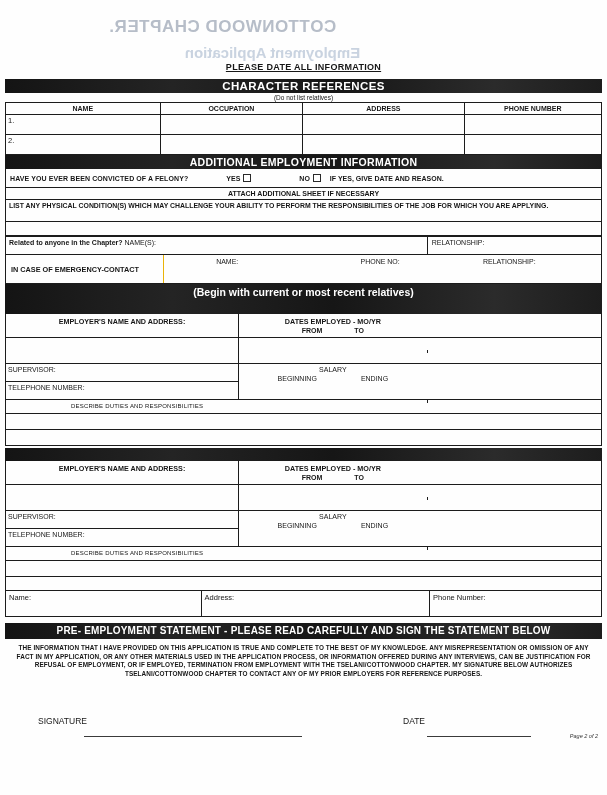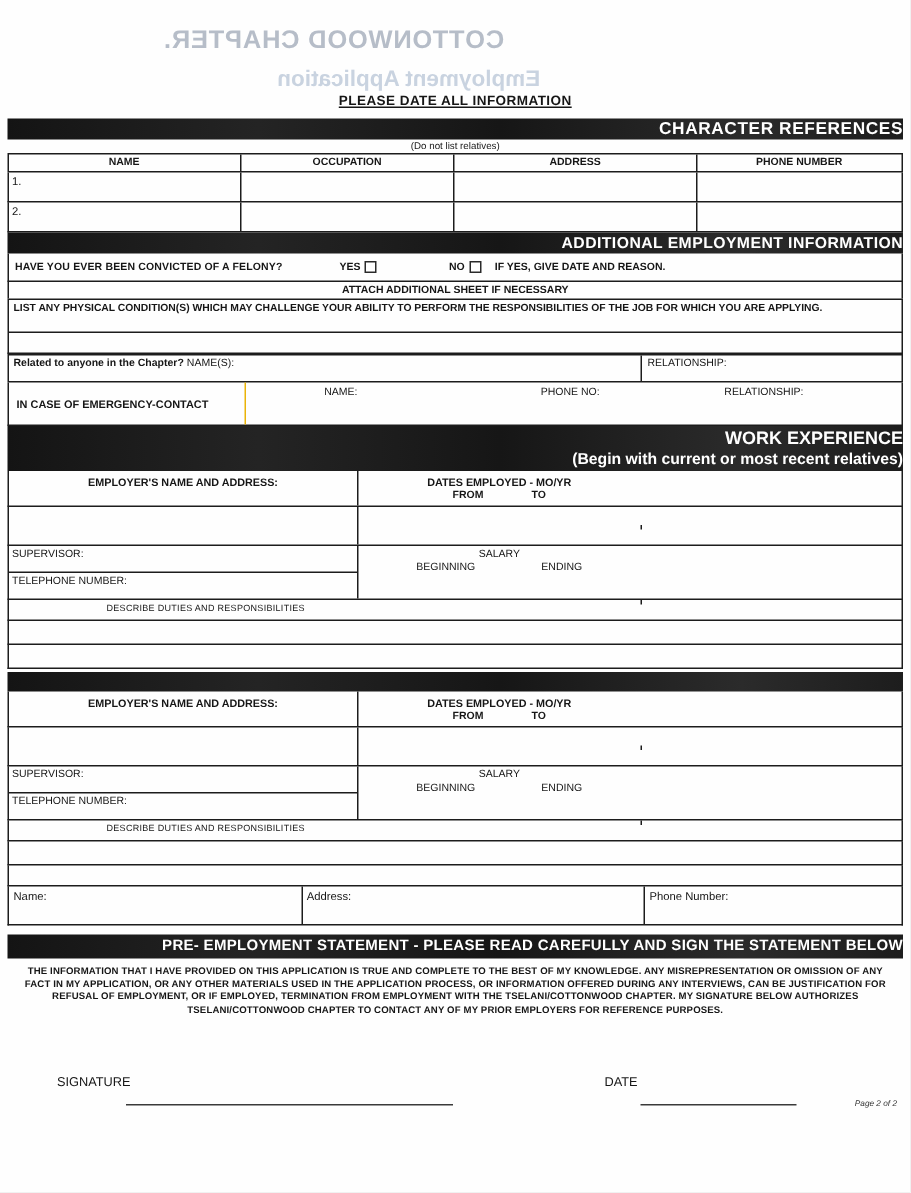--- a/index.html
+++ b/index.html
@@ -15,21 +15,21 @@
                letter-spacing:.5px;text-align:center;filter:blur(.4px);}
   .ghost-sub{top:44px;left:125px;width:295px;font-size:15px;color:#c9d3e0;
              font-weight:bold;text-align:center;filter:blur(.5px);}
 
   .print-notice{position:absolute;top:62px;left:0;width:100%;text-align:center;
     font-size:9px;font-weight:bold;text-decoration:underline;letter-spacing:.3px;}
 
   .form{position:absolute;top:79px;left:5px;right:5px;}
 
   .bar{background:linear-gradient(90deg,#141414,#242424 28%,#161616 55%,#2b2b2b 82%,#1d1d1d);
-       color:#fff;font-weight:bold;text-align:right;overflow:hidden;}
+       color:#fff;font-weight:bold;text-align:center;overflow:hidden;}
   .bar1{height:14px;line-height:14px;font-size:11.5px;letter-spacing:.4px;}
   .bar2{height:14px;line-height:14px;font-size:10.5px;letter-spacing:.3px;}
   .webar{height:30px;padding-top:1px;}
   .webar .l1{font-size:12px;line-height:14px;}
   .webar .l2{font-size:10.5px;line-height:14px;}
   .sepbar{height:13px;margin-top:2px;}
   .benefbar{height:15px;line-height:15px;font-size:10px;letter-spacing:.3px;}
   .prebar{height:16px;line-height:16px;font-size:10px;margin-top:6px;letter-spacing:.2px;}
 
   .relnote{height:9px;line-height:9px;text-align:center;font-size:6.5px;}
@@ -166,21 +166,20 @@
     <div class="emergency">
       <div class="who">IN CASE OF EMERGENCY-CONTACT</div>
       <div class="rest">
         <span class="em-name">NAME:</span>
         <span class="em-phone">PHONE NO:</span>
         <span class="em-rel">RELATIONSHIP:</span>
       </div>
     </div>
 
     <div class="bar webar">
-      <div class="l1">WORK EXPERIENCE</div>
       <div class="l2">(Begin with current or most recent relatives)</div>
     </div>
 
     <div>
       <div class="emp-hrow">
         <div class="ec ec1">EMPLOYER'S NAME AND ADDRESS:</div>
         <div class="ec ec2">
           <div>DATES EMPLOYED  -  MO/YR</div>
           <div class="fromto">
             <span>FROM</span>

